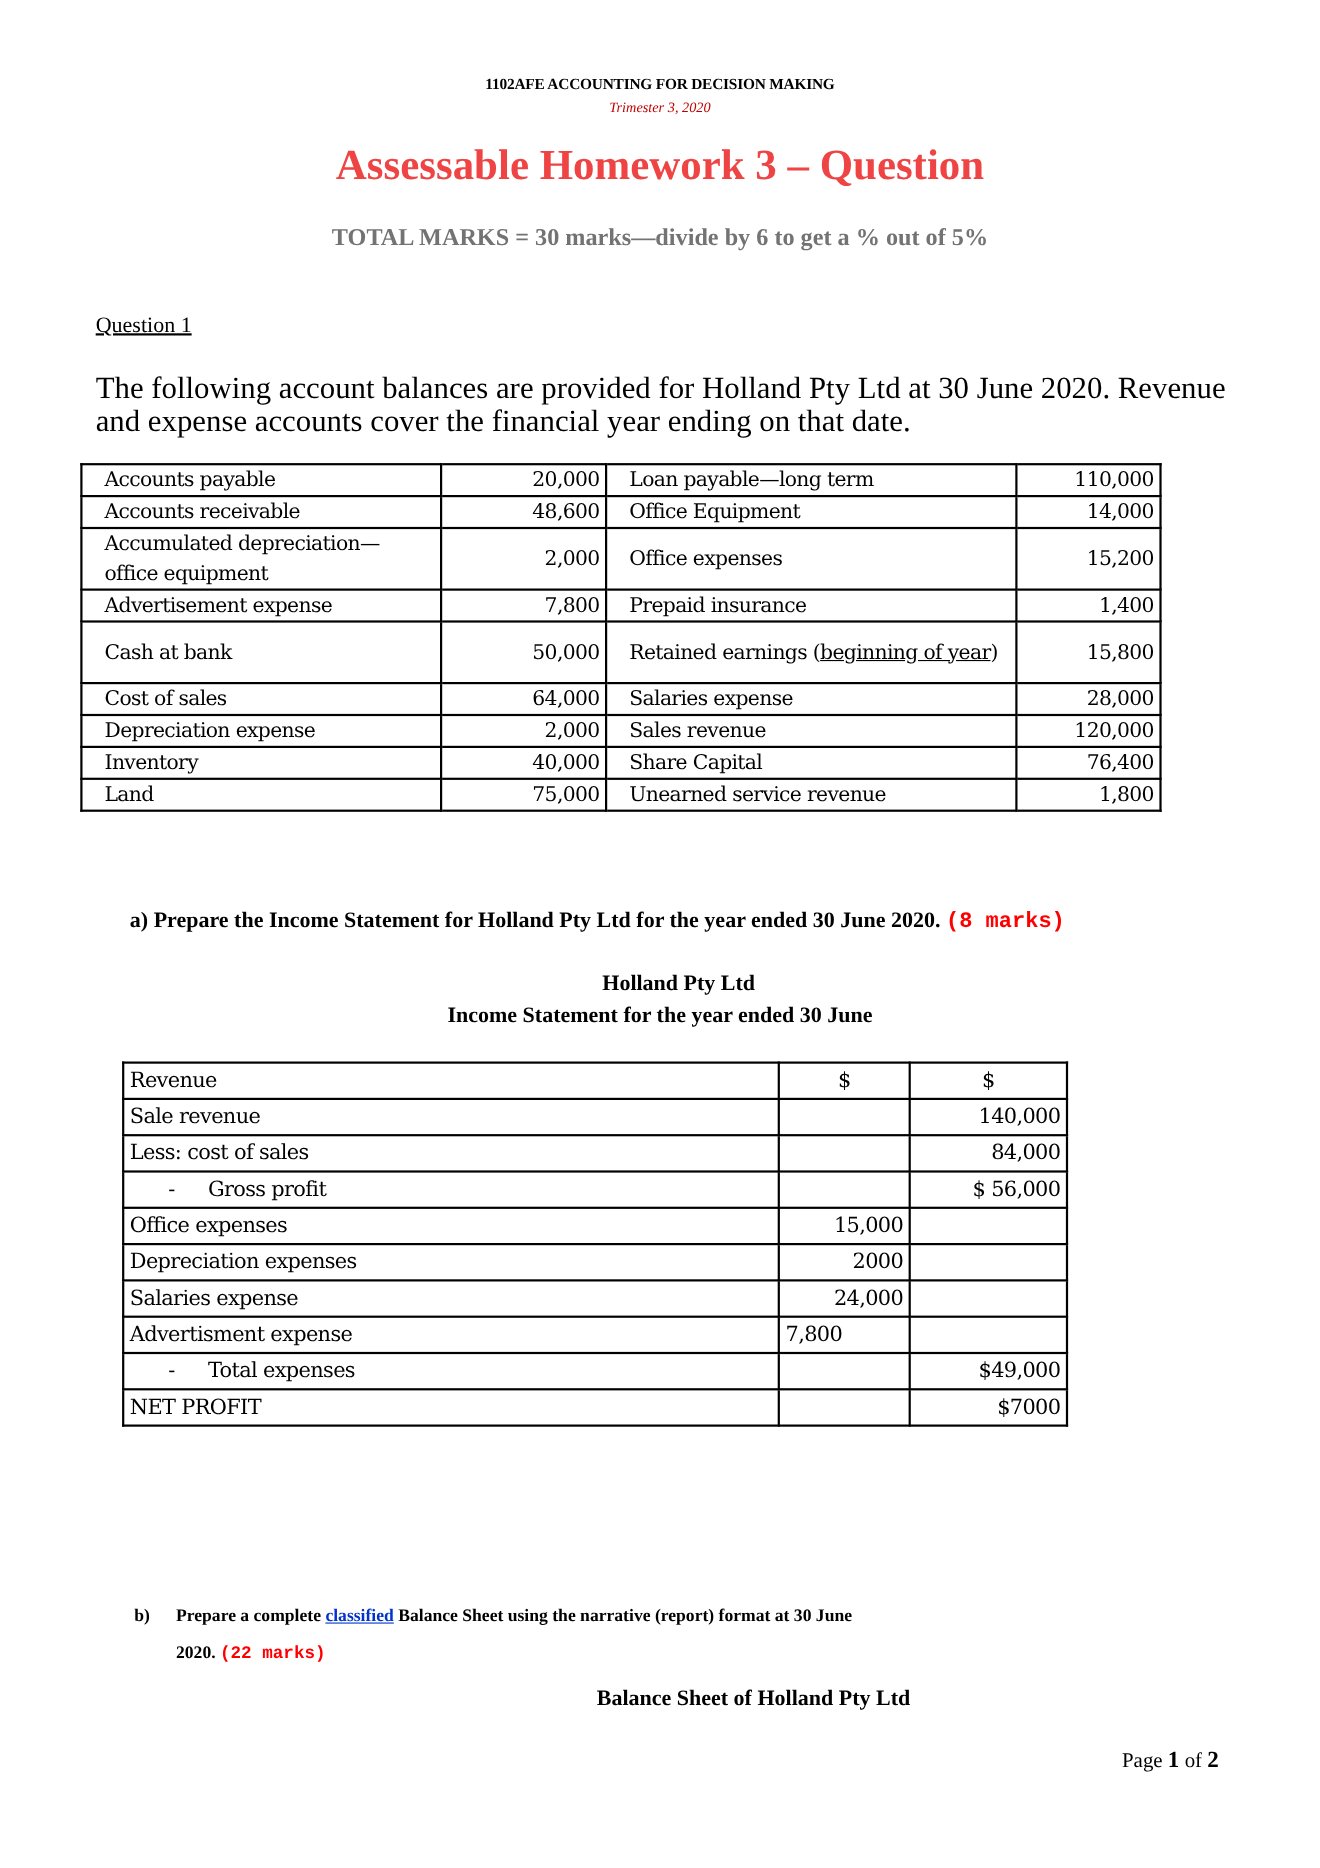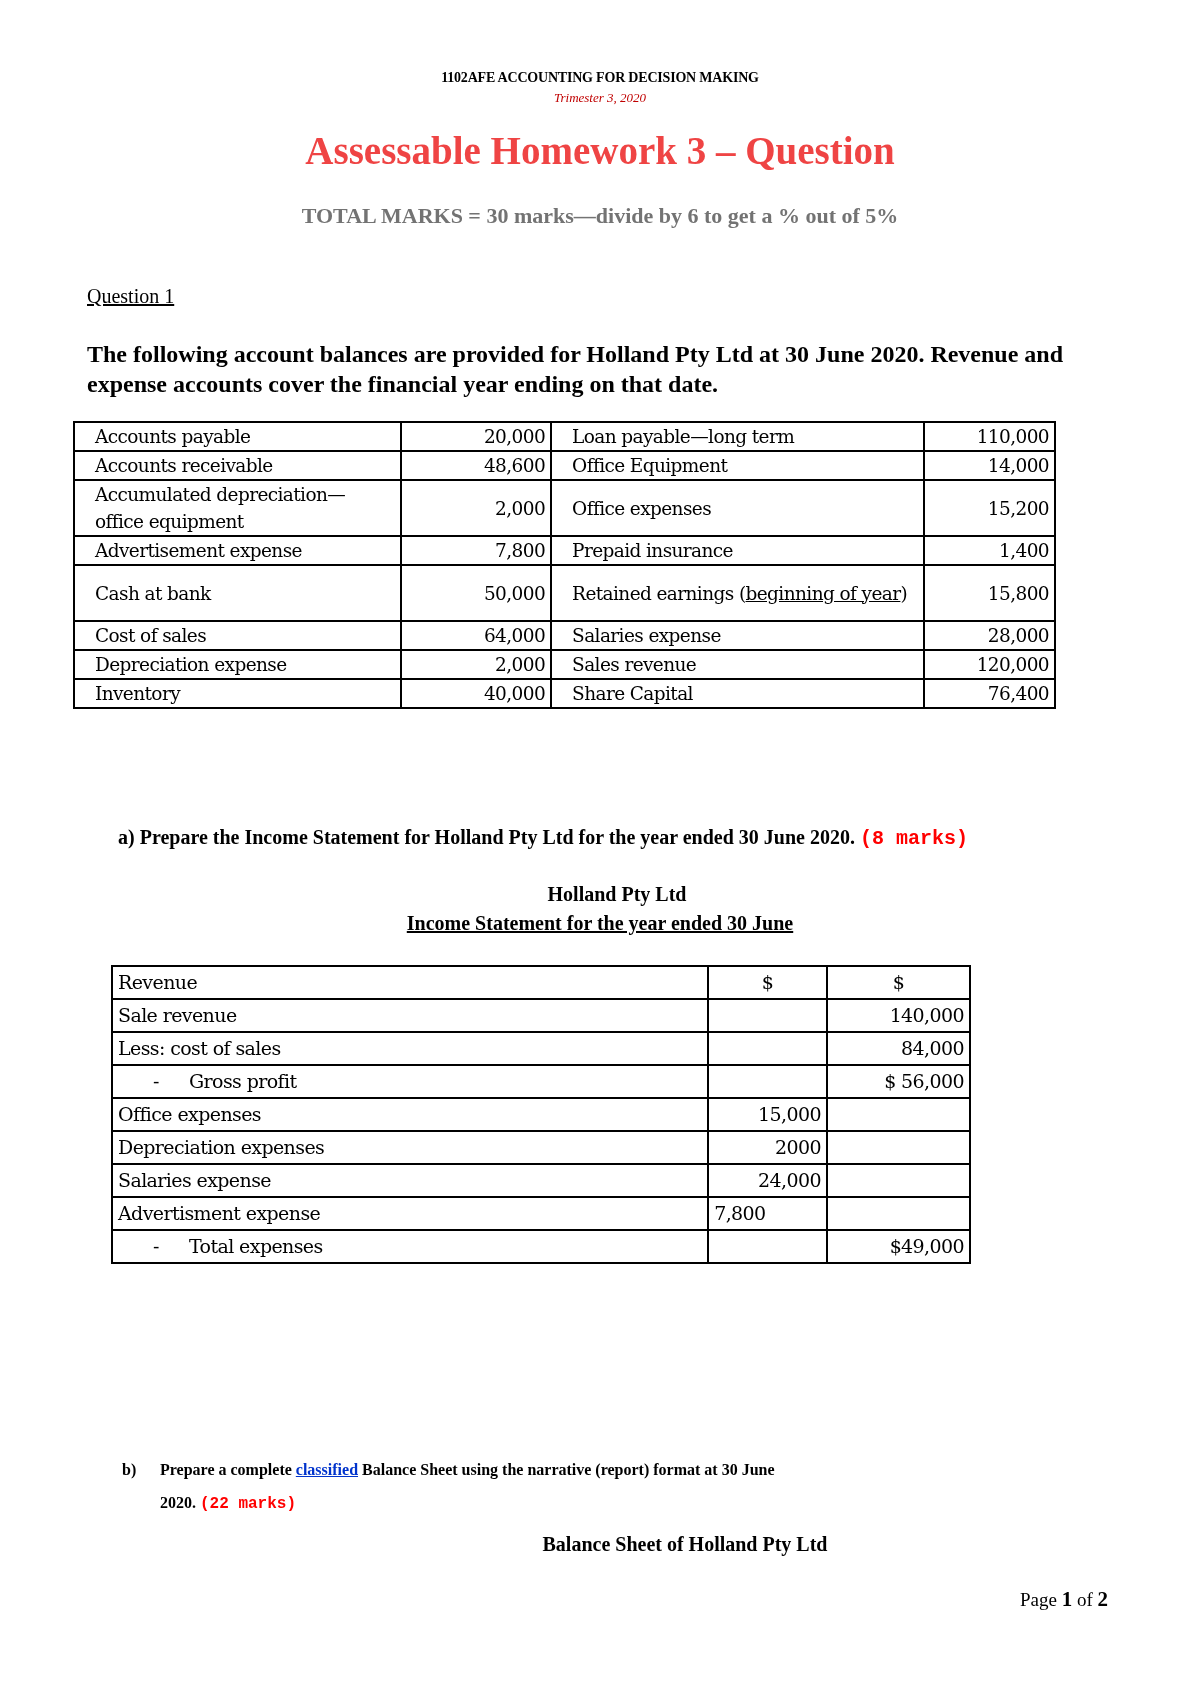--- a/index.html
+++ b/index.html
@@ -7,38 +7,38 @@
          font-family: "Liberation Serif", "DejaVu Serif", serif; color: #000; }
   .abs { position: absolute; }
   .center { left: 0; width: 1200px; text-align: center; }
 
   .course { top: 70px; font-size: 14px; font-weight: bold; letter-spacing: -0.2px; }
   .term { top: 90px; font-size: 13px; font-style: italic; color: #c00000; }
   .title { top: 128px; font-size: 39px; font-weight: bold; color: #ef4444; }
   .marks { top: 203px; font-size: 22px; font-weight: bold; color: #737373; }
 
   .q1 { left: 87px; top: 285px; font-size: 20px; text-decoration: underline; }
-  .intro { left: 87px; top: 339px; width: 1030px; font-size: 24px; font-weight: bold; line-height: 30px; }
+  .intro { left: 87px; top: 339px; width: 1030px; font-size: 28px; font-weight: normal; line-height: 30px; }
 
   table { border-collapse: collapse; position: absolute; }
   td { border: 2px solid #000; padding: 0 5px; font-size: 20px; line-height: 27px; vertical-align: middle; }
   .num { text-align: right; }
 
   #balances { left: 73px; top: 421px; width: 983px; font-family: "DejaVu Serif", serif; }
   #balances td { font-size: 18.5px; letter-spacing: -0.6px; font-weight: 300; padding-left: 20px; }
   #balances tr.single td { height: 27px; }
   #balances tr.double td { height: 54px; line-height: 27px; }
   .ul { text-decoration: underline; }
 
   .parta { left: 118px; top: 826px; font-size: 20px; font-weight: bold; }
   .red { color: #ff0000; font-family: Liberation Mono, monospace; }
   .blue-link { color: #0033cc; text-decoration: underline; }
 
   .co-name { top: 883px; font-size: 20px; font-weight: bold; padding-left: 17px; }
-  .is-title { top: 912px; font-size: 20px; font-weight: bold; text-decoration: underline; }
+  .is-title { top: 912px; font-size: 20px; font-weight: bold; }
 
   #income { left: 111px; top: 965px; width: 860px; font-family: "DejaVu Serif", serif; }
   #income td { height: 31px; font-size: 19px; letter-spacing: -0.6px; }
   #income td.c-label { width: 580px; }
   #income td.c-a { width: 106px; }
   #income td.c-b { width: 130px; }
   #income td.ctr { text-align: center; }
   .indent { padding-left: 40px; }
   .indent .dash { display: inline-block; width: 36px; }
 
@@ -110,20 +110,26 @@
     <td class="num">2,000</td>
     <td>Sales revenue</td>
     <td class="num">120,000</td>
   </tr>
   <tr class="single">
     <td>Inventory</td>
     <td class="num">40,000</td>
     <td>Share Capital</td>
     <td class="num">76,400</td>
   </tr>
+  <tr class="single">
+    <td>Land</td>
+    <td class="num">75,000</td>
+    <td>Unearned service revenue</td>
+    <td class="num">1,800</td>
+  </tr>
 </tbody>
   </table>
 
 <div class="abs parta">
   <span>a) Prepare the Income Statement for Holland Pty Ltd for the year ended 30 June 2020.</span>
   <span class="red">(8 marks)</span>
 </div>
 
 <div class="abs center co-name">Holland Pty Ltd</div>
 <div class="abs center is-title">Income Statement for the year ended 30 June</div>
@@ -168,20 +174,25 @@
   <tr>
     <td>Advertisment expense</td>
     <td>7,800</td>
     <td class="num"></td>
   </tr>
   <tr>
     <td class="indent"><span class="dash">-</span><span>Total expenses</span></td>
     <td class="num"></td>
     <td class="num">$49,000</td>
   </tr>
+  <tr>
+    <td>NET PROFIT</td>
+    <td class="num"></td>
+    <td class="num">$7000</td>
+  </tr>
 </tbody>
   </table>
 
 <div class="abs partb">
   <div><span class="lbl">b)</span><span>Prepare a complete</span> <span class="blue-link">classified</span> <span>Balance Sheet using the narrative (report) format at 30 June</span></div>
   <div class="cont"><span>2020.</span> <span class="red">(22 marks)</span></div>
 </div>
 
 <div class="abs bs-title">Balance Sheet of Holland Pty Ltd</div>
 

